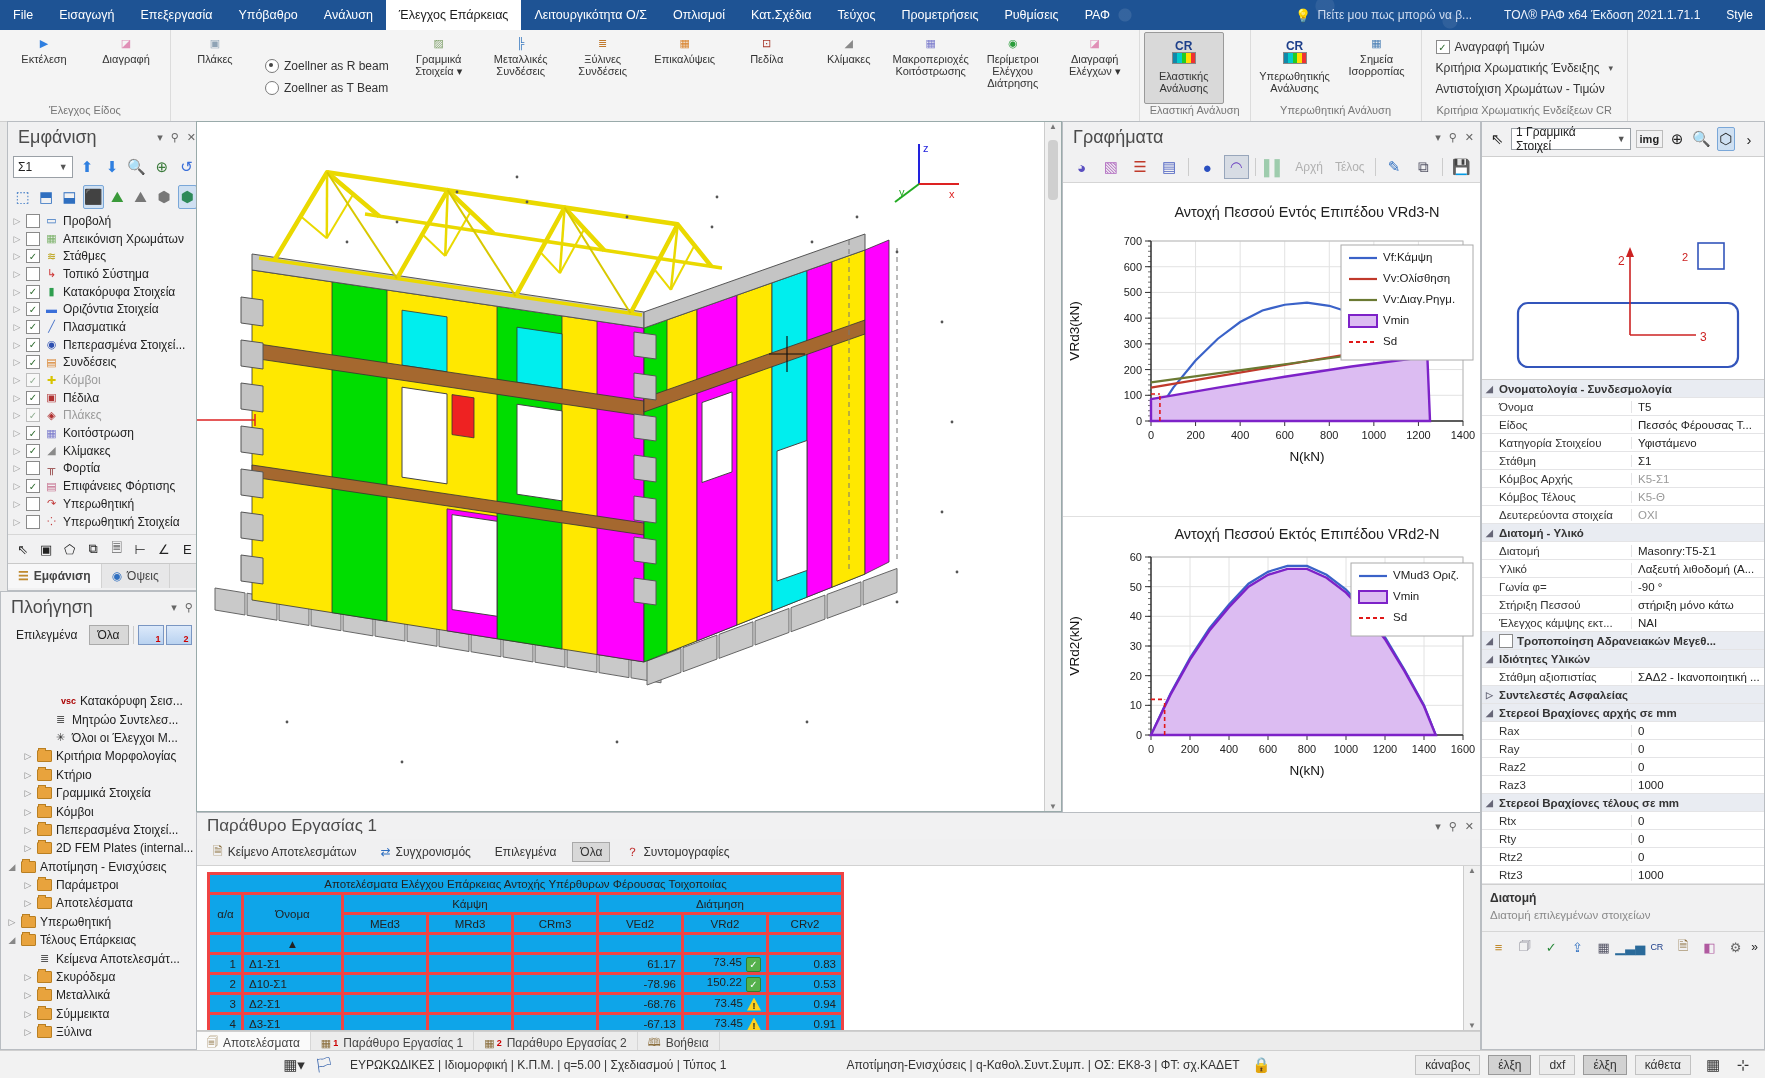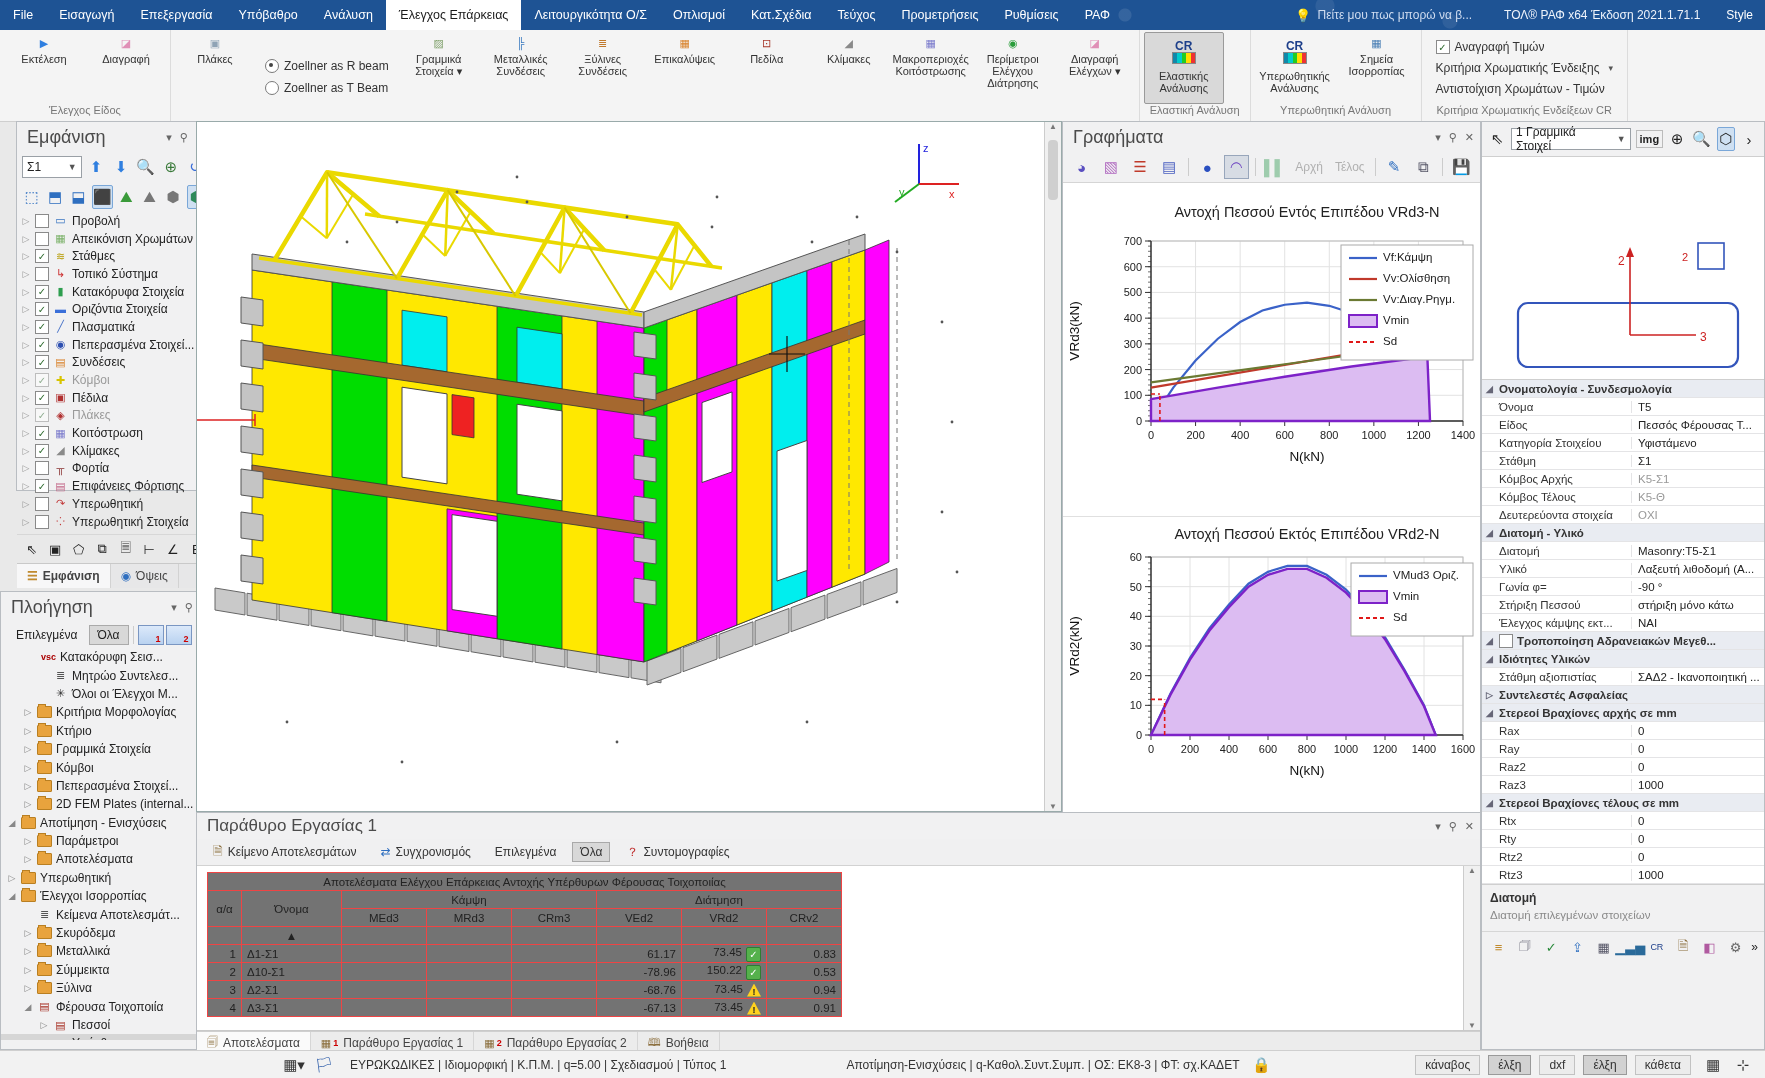--- a/index.html
+++ b/index.html
@@ -80,21 +80,21 @@
   .chic.press{background:#d7dce4;border-color:#98a6bb;}
   .chic.dis{opacity:.45;}
   .chtxt{font-size:12px;color:#b0b0b0;padding:0 4px;}
   .vsep{width:1px;height:18px;background:#ccc;margin:0 2px;}
   
   #ww-toolbar{display:flex;align-items:center;gap:8px;padding:0 8px;height:26px;border-bottom:1px solid #d2d2d2;background:#f0f0f1;font-size:12px;}
   .wwbtn{display:flex;align-items:center;gap:5px;padding:2px 7px;border:1px solid transparent;color:#333;}
   .wwbtn.press{background:#d8d8d8;border-color:#a9a9a9;}
   #ww-tablezone{position:relative;background:#fff;height:164px;border-bottom:1px solid #c9c9c9;overflow:hidden;}
   table.res{border-collapse:collapse;margin:6px 0 0 10px;font-size:11.5px;}
-  table.res td,table.res th{border:1px solid #ef4444;padding:0 5px;height:17px;font-weight:normal;color:#222;background:#737373;white-space:nowrap;}
+  table.res td,table.res th{border:3px solid #ef4444;padding:0 5px;height:17px;font-weight:normal;color:#222;background:#0ea5e9;white-space:nowrap;}
   table.res .cap{text-align:center;}
   table.res .hd{text-align:center;}
   table.res .num{text-align:right;}
   table.res .name{text-align:left;}
   .okic{display:inline-flex;width:13px;height:13px;background:#55b14c;border:1px solid #2e7d32;border-radius:2px;color:#fff;font-size:10px;align-items:center;justify-content:center;vertical-align:-2px;margin-left:4px;}
   .warnic{display:inline-flex;width:14px;height:13px;background:#ffd21e;clip-path:polygon(50% 0,100% 100%,0 100%);color:#222;font-size:9px;align-items:flex-end;justify-content:center;vertical-align:-2px;margin-left:4px;font-weight:bold;}
   #ww-scroll{position:absolute;right:0;top:0;width:16px;height:100%;background:#f0f0f0;border-left:1px solid #ccc;display:flex;flex-direction:column;align-items:center;font-size:8px;color:#777;justify-content:space-between;}
   #ww-tabs{display:flex;align-items:center;height:22px;background:#ececec;border-top:1px solid #cfcfcf;}
   .wtab{display:flex;align-items:center;gap:5px;padding:0 10px;height:100%;font-size:12px;color:#444;border-right:1px solid #d6d6d6;}
   .wtab.active{background:#fafafa;}
@@ -291,21 +291,21 @@
             </div>
             <div class="rrow">
               <span>Αντιστοίχιση Χρωμάτων - Τιμών</span>
             </div>
           </div>
         </div>
         <div class="rgroup-label">Κριτήρια Χρωματικής Ενδείξεων CR</div>
       </div>
     </div>
 
-  <div class="pnl" id="panel-emf" style="left:16px;top:121px;width:196px;height:370px">
+  <div class="pnl" id="panel-emf" style="left:7px;top:121px;width:196px;height:470px">
     <div class="pnl-h">
       <span class="pnl-title">Εμφάνιση</span>
       <span class="winbtns">
           <span>▾</span>
           <span>⚲</span>
           <span>✕</span>
         </span>
     </div>
     <div class="ctlrow" id="emf-row1">
         <span class="combo" style="width: 58px;">
@@ -470,21 +470,21 @@
         </span>
     </div>
     <div class="ftabs" id="nav-filter">
         <span class="ftab">Επιλεγμένα</span>
         <span class="ftab active">Όλα</span>
         <span class="vsep"></span>
         <span class="winico">1</span>
         <span class="winico">2</span>
       </div>
     <div class="tree" id="nav-tree" style="height:392px;overflow:hidden">
-        <div class="navitem" style="padding-left: 26px;">
+        <div class="navitem" style="padding-left: 46px; margin-top: 44px;">
           <span class="exp" style="color: rgb(136, 136, 136); font-size: 9px; width: 10px; text-align: center;"></span>
           <span class="tic">
             <span class="vsc">vsc</span>
           </span>
           <span>Κατακόρυφη Σεισ...</span>
         </div>
         <div class="navitem" style="padding-left: 38px;">
           <span class="exp" style="color: rgb(136, 136, 136); font-size: 9px; width: 10px; text-align: center;"></span>
           <span class="tic" style="color: rgb(85, 85, 85);">≣</span>
           <span>Μητρώο Συντελεσ...</span>
@@ -562,21 +562,21 @@
           <span class="tic">
             <span class="folder"></span>
           </span>
           <span>Υπερωθητική</span>
         </div>
         <div class="navitem" style="padding-left: 6px;">
           <span class="exp" style="color: rgb(136, 136, 136); font-size: 9px; width: 10px; text-align: center;">◢</span>
           <span class="tic">
             <span class="folder"></span>
           </span>
-          <span>Έλεγχοι Ισορροπίας</span>
+          <span>Τέλους Επάρκειας</span>
         </div>
         <div class="navitem" style="padding-left: 22px;">
           <span class="exp" style="color: rgb(136, 136, 136); font-size: 9px; width: 10px; text-align: center;"></span>
           <span class="tic" style="color: rgb(85, 85, 85);">≣</span>
           <span>Κείμενα Αποτελεσμάτ...</span>
         </div>
         <div class="navitem" style="padding-left: 22px;">
           <span class="exp" style="color: rgb(136, 136, 136); font-size: 9px; width: 10px; text-align: center;">▷</span>
           <span class="tic">
             <span class="folder"></span>

